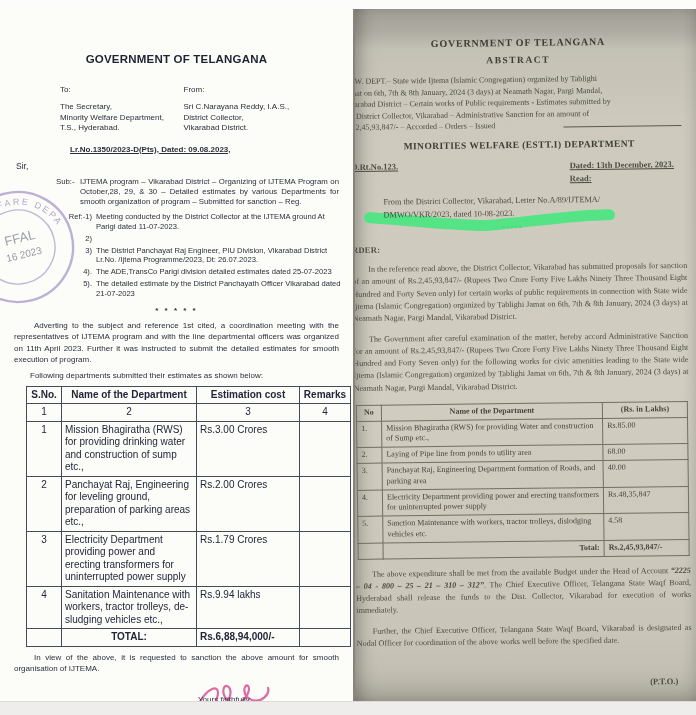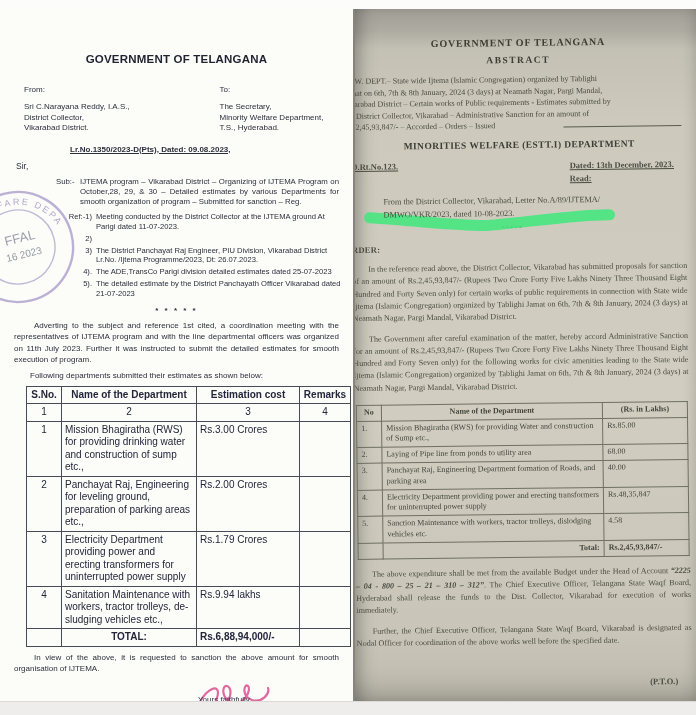--- a/index.html
+++ b/index.html
@@ -84,32 +84,32 @@
 </head>
 <body>
 
 <div class="screen">
   <div class="top-strip"></div>
 
   <div class="left-page">
     <div class="l-title">GOVERNMENT OF TELANGANA</div>
 
     <div class="fromto">
+      <div class="col to-col">
+        <div class="lbl">To:</div>
+        <div>The Secretary,</div>
+        <div>Minority Welfare Department,</div>
+        <div>T.S., Hyderabad.</div>
+      </div>
       <div class="col">
         <div class="lbl">From:</div>
         <div>Sri C.Narayana Reddy, I.A.S.,</div>
         <div>District Collector,</div>
         <div>Vikarabad District.</div>
       </div>
-      <div class="col to-col">
-        <div class="lbl">To:</div>
-        <div>The Secretary,</div>
-        <div>Minority Welfare Department,</div>
-        <div>T.S., Hyderabad.</div>
-      </div>
     </div>
 
     <div class="lr-line">Lr.No.1350/2023-D(Pts), Dated: 09.08.2023,</div>
     <div class="salutation">Sir,</div>
 
     <div class="sub-row">
       <span class="sub-lbl">Sub:-</span>
       <span class="sub-text">IJTEMA program – Vikarabad District – Organizing of IJTEMA Program on October,28, 29, &amp; 30 – Detailed estimates by various Departments for smooth organization of program – Submitted for sanction – Reg.</span>
     </div>
 
@@ -130,21 +130,21 @@
         <span class="ref-text">The ADE,TransCo Parigi division detailed estimates dated 25-07-2023</span>
       </div>
       <div class="ref-item">
         <span class="ref-prefix">5).</span>
         <span class="ref-text">The detailed estimate by the District Panchayath Officer Vikarabad dated 21-07-2023</span>
       </div>
     </div>
 
     <div class="stars">* * * * *</div>
 
-    <p class="l-para indent">Adverting to the subject and reference 1st cited, a coordination meeting with the representatives of IJTEMA program and with the line departmental officers was organized on 11th July 2023. Further it was instructed to submit the detailed estimates for smooth execution of program.</p>
+    <p class="l-para indent">Adverting to the subject and reference 1st cited, a coordination meeting with the representatives of IJTEMA program and with the line departmental officers was organized on 11th April 2023. Further it was instructed to submit the detailed estimates for smooth execution of program.</p>
     <p class="l-para following">Following departments submitted their estimates as shown below:</p>
 
     <table class="l-table">
       <tbody>
           <tr>
         <th class="col-sno">S.No.</th>
         <th class="col-dept">Name of the Department</th>
         <th class="col-cost">Estimation cost</th>
         <th class="col-rem">Remarks</th>
       </tr>

